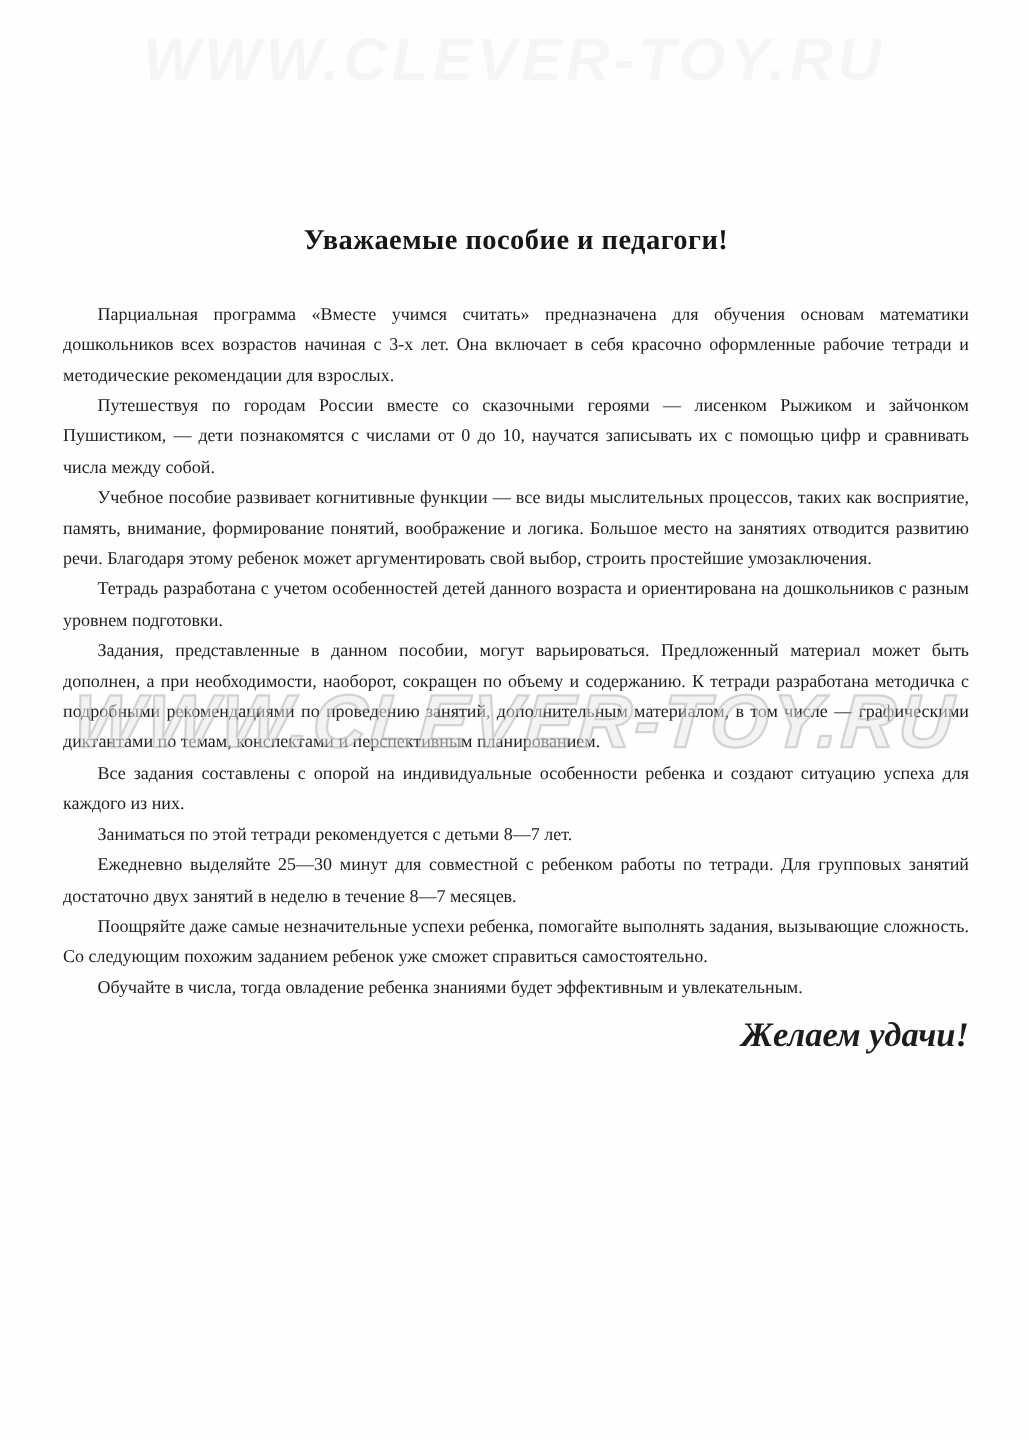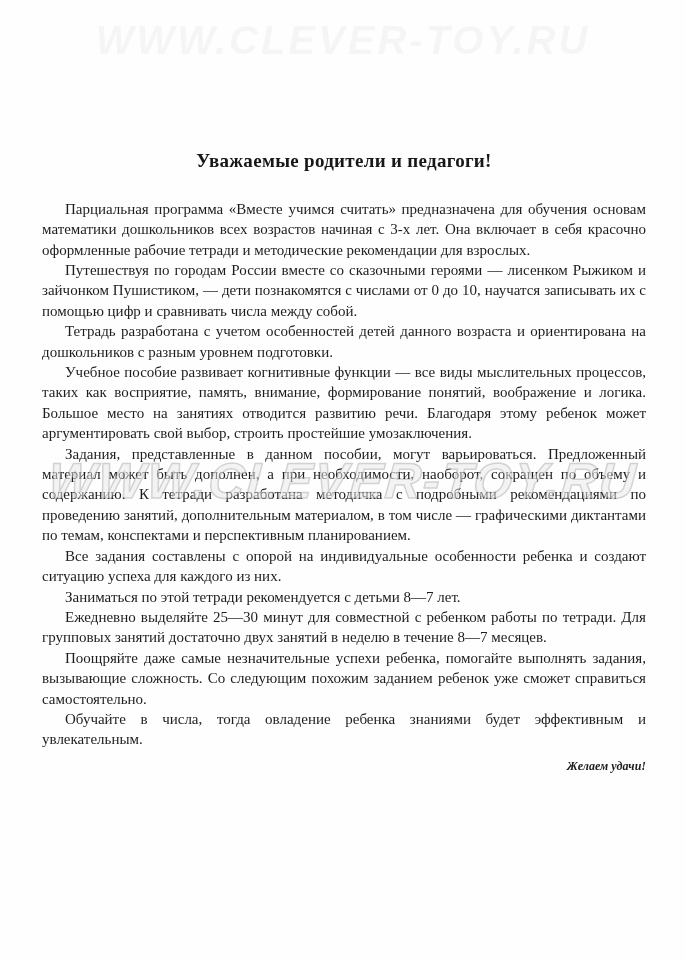--- a/index.html
+++ b/index.html
@@ -27,31 +27,31 @@
     text-align: center;
     font-size: 19px;
     line-height: 1.2;
     font-weight: bold;
     color: #171717;
     letter-spacing: 0.3px;
   }
   .body-text p {
     margin: 0;
     text-indent: 23px;
-    font-size: 15px;
+    font-size: 12px;
     line-height: 20.4px;
     text-align: justify;
     color: #1d1d1d;
   }
   .closing {
     margin-top: 9px;
     text-align: right;
     font-style: italic;
     font-weight: bold;
-    font-size: 12px;
+    font-size: 23px;
     color: #1c1c1c;
   }
   .watermark {
     position: absolute;
     left: 0;
     width: 100%;
     text-align: center;
     font-family: "Liberation Sans", sans-serif;
     font-weight: bold;
     font-style: italic;
@@ -80,27 +80,27 @@
 <body>
 
 <div class="page">
 
   <div class="watermark top">WWW.CLEVER-TOY.RU</div>
 
   <div class="watermark middle">WWW.CLEVER-TOY.RU</div>
 
   <div class="content">
 
-    <h1 class="heading">Уважаемые родители и педагоги!</h1>
+    <h1 class="heading">Уважаемые пособие и педагоги!</h1>
 
     <div class="body-text">
       <p>Парциальная программа «Вместе учимся считать» предназначена для обучения основам математики дошкольников всех возрастов начиная с 3-х лет. Она включает в себя красочно оформленные рабочие тетради и методические рекомендации для взрослых.</p>
       <p>Путешествуя по городам России вместе со сказочными героями — лисенком Рыжиком и зайчонком Пушистиком, — дети познакомятся с числами от 0 до 10, научатся записывать их с помощью цифр и сравнивать числа между собой.</p>
+      <p>Учебное пособие развивает когнитивные функции — все виды мыслительных процессов, таких как восприятие, память, внимание, формирование понятий, воображение и логика. Большое место на занятиях отводится развитию речи. Благодаря этому ребенок может аргументировать свой выбор, строить простейшие умозаключения.</p>
       <p>Тетрадь разработана с учетом особенностей детей данного возраста и ориентирована на дошкольников с разным уровнем подготовки.</p>
-      <p>Учебное пособие развивает когнитивные функции — все виды мыслительных процессов, таких как восприятие, память, внимание, формирование понятий, воображение и логика. Большое место на занятиях отводится развитию речи. Благодаря этому ребенок может аргументировать свой выбор, строить простейшие умозаключения.</p>
       <p>Задания, представленные в данном пособии, могут варьироваться. Предложенный материал может быть дополнен, а при необходимости, наоборот, сокращен по объему и содержанию. К тетради разработана методичка с подробными рекомендациями по проведению занятий, дополнительным материалом, в том числе — графическими диктантами по темам, конспектами и перспективным планированием.</p>
       <p>Все задания составлены с опорой на индивидуальные особенности ребенка и создают ситуацию успеха для каждого из них.</p>
       <p>Заниматься по этой тетради рекомендуется с детьми 8—7 лет.</p>
       <p>Ежедневно выделяйте 25—30 минут для совместной с ребенком работы по тетради. Для групповых занятий достаточно двух занятий в неделю в течение 8—7 месяцев.</p>
       <p>Поощряйте даже самые незначительные успехи ребенка, помогайте выполнять задания, вызывающие сложность. Со следующим похожим заданием ребенок уже сможет справиться самостоятельно.</p>
       <p>Обучайте в числа, тогда овладение ребенка знаниями будет эффективным и увлекательным.</p>
     </div>
 
     <div class="closing">Желаем удачи!</div>
 

